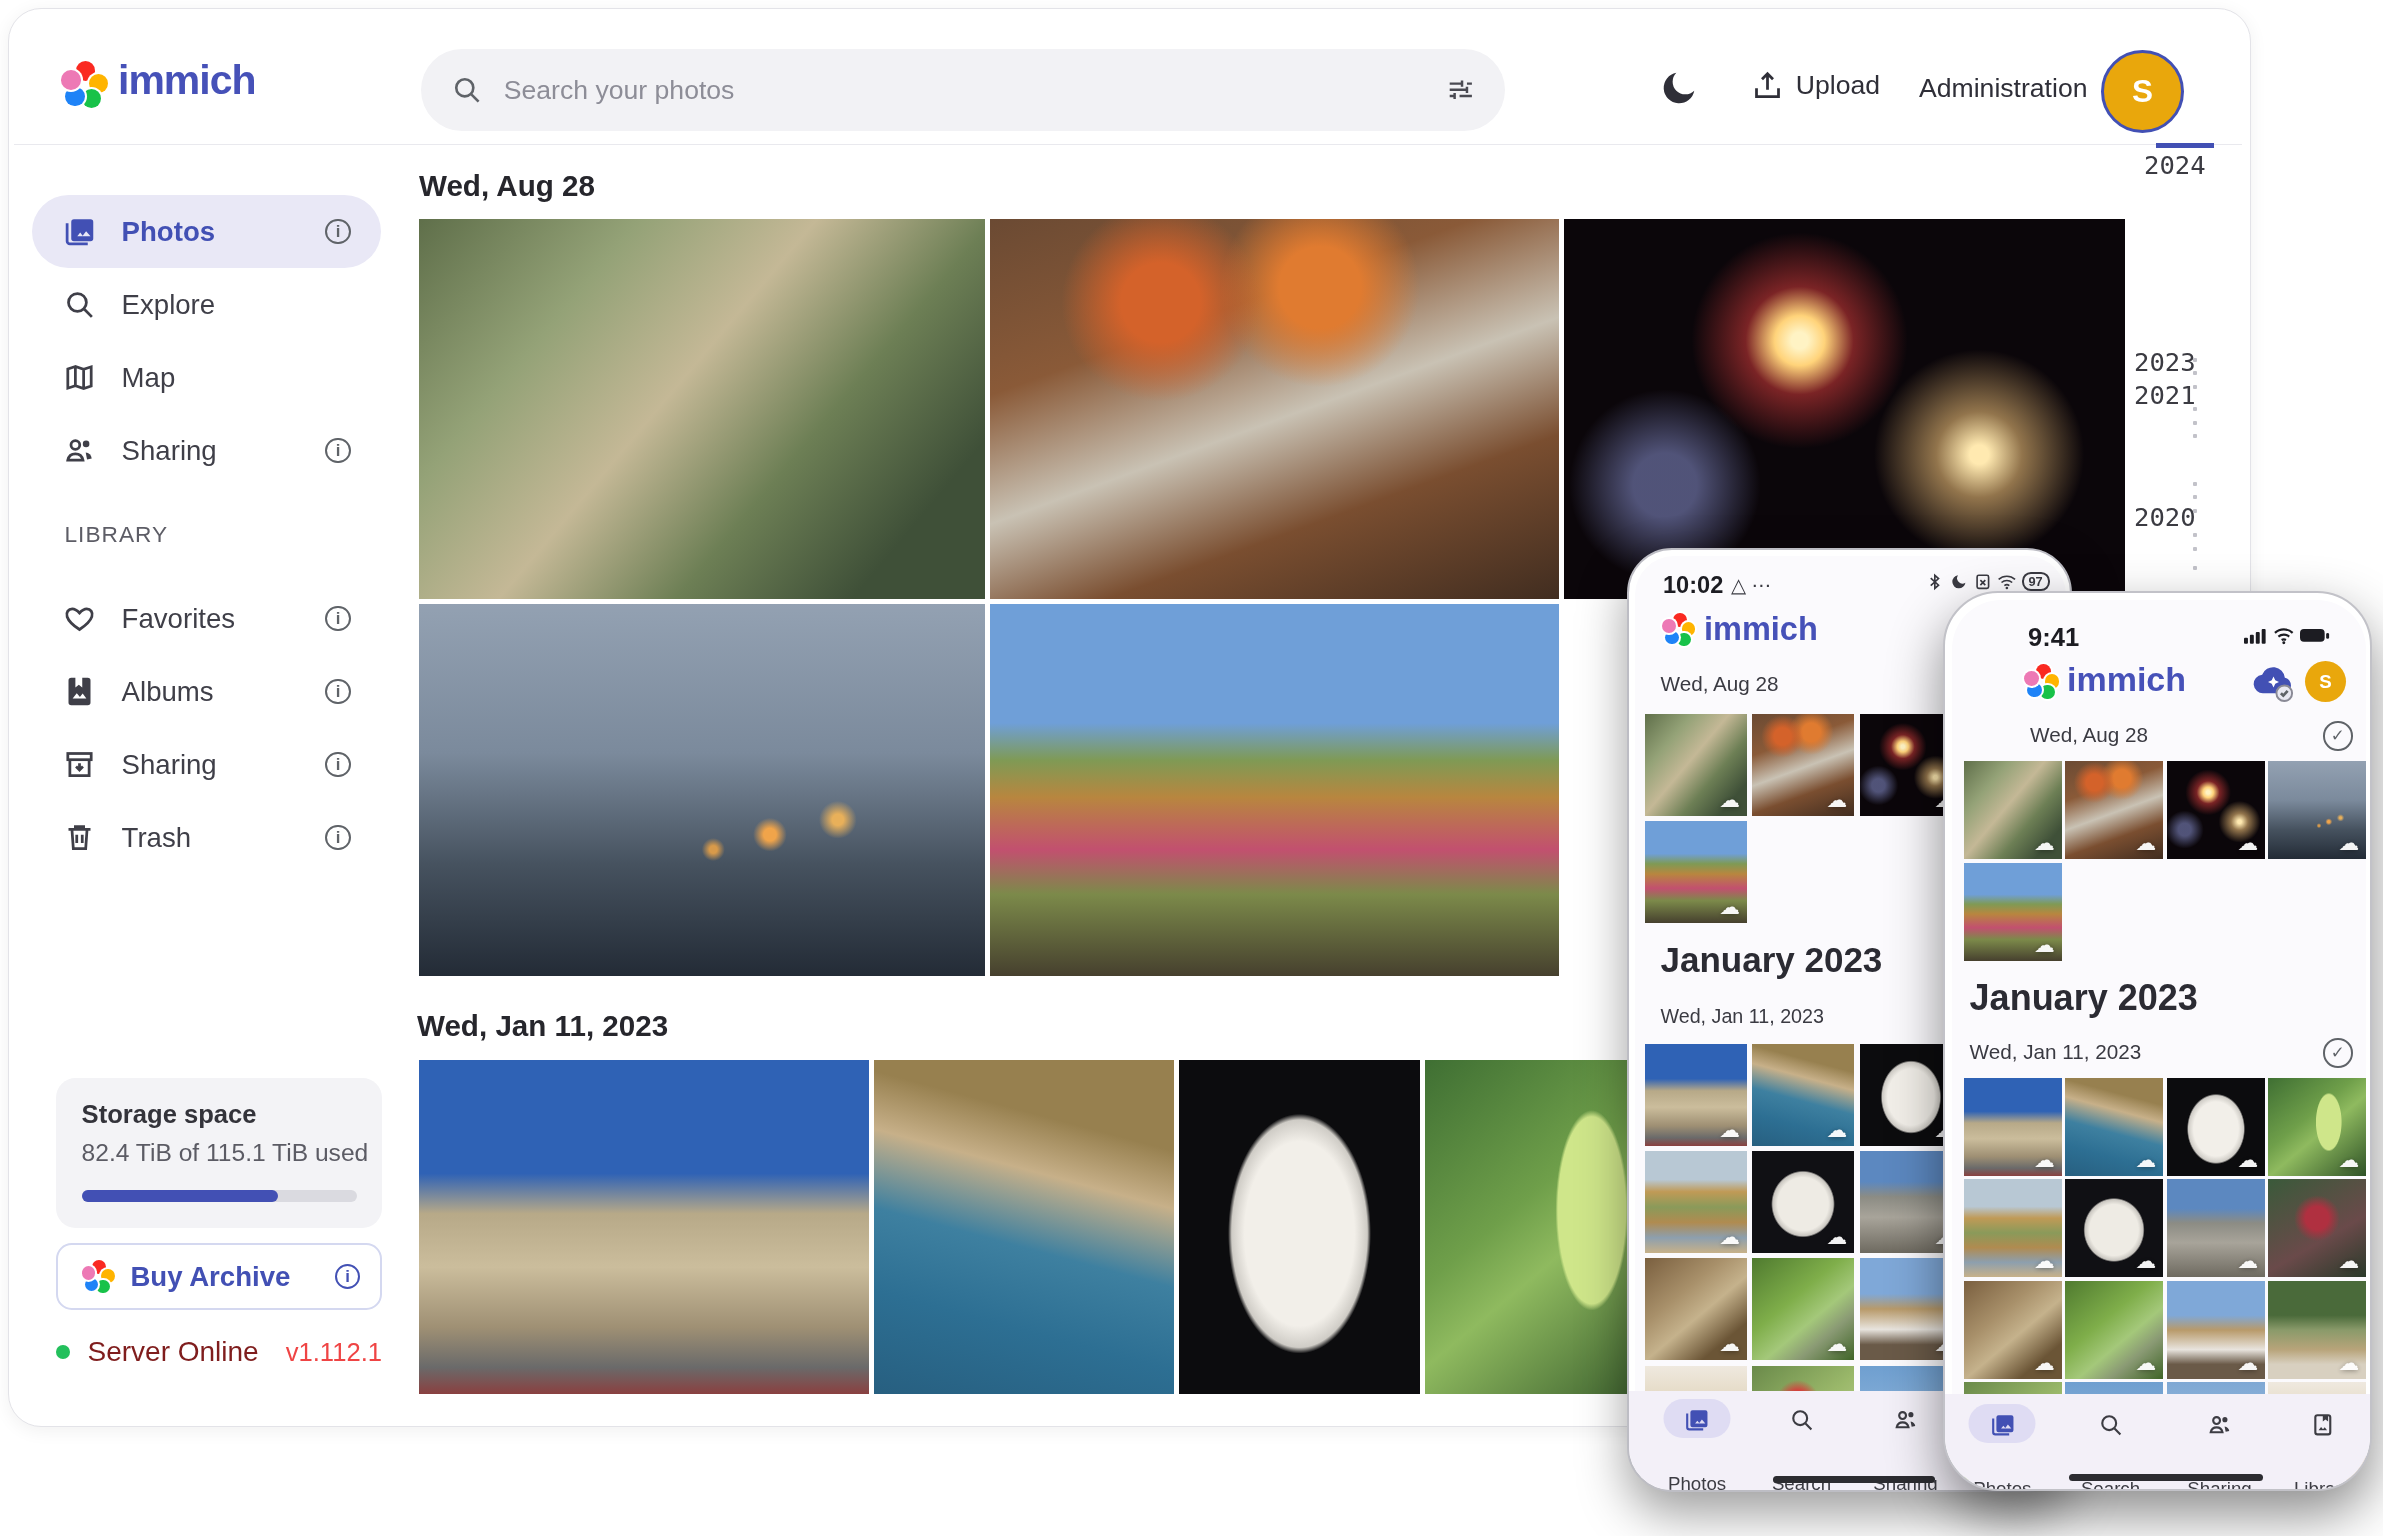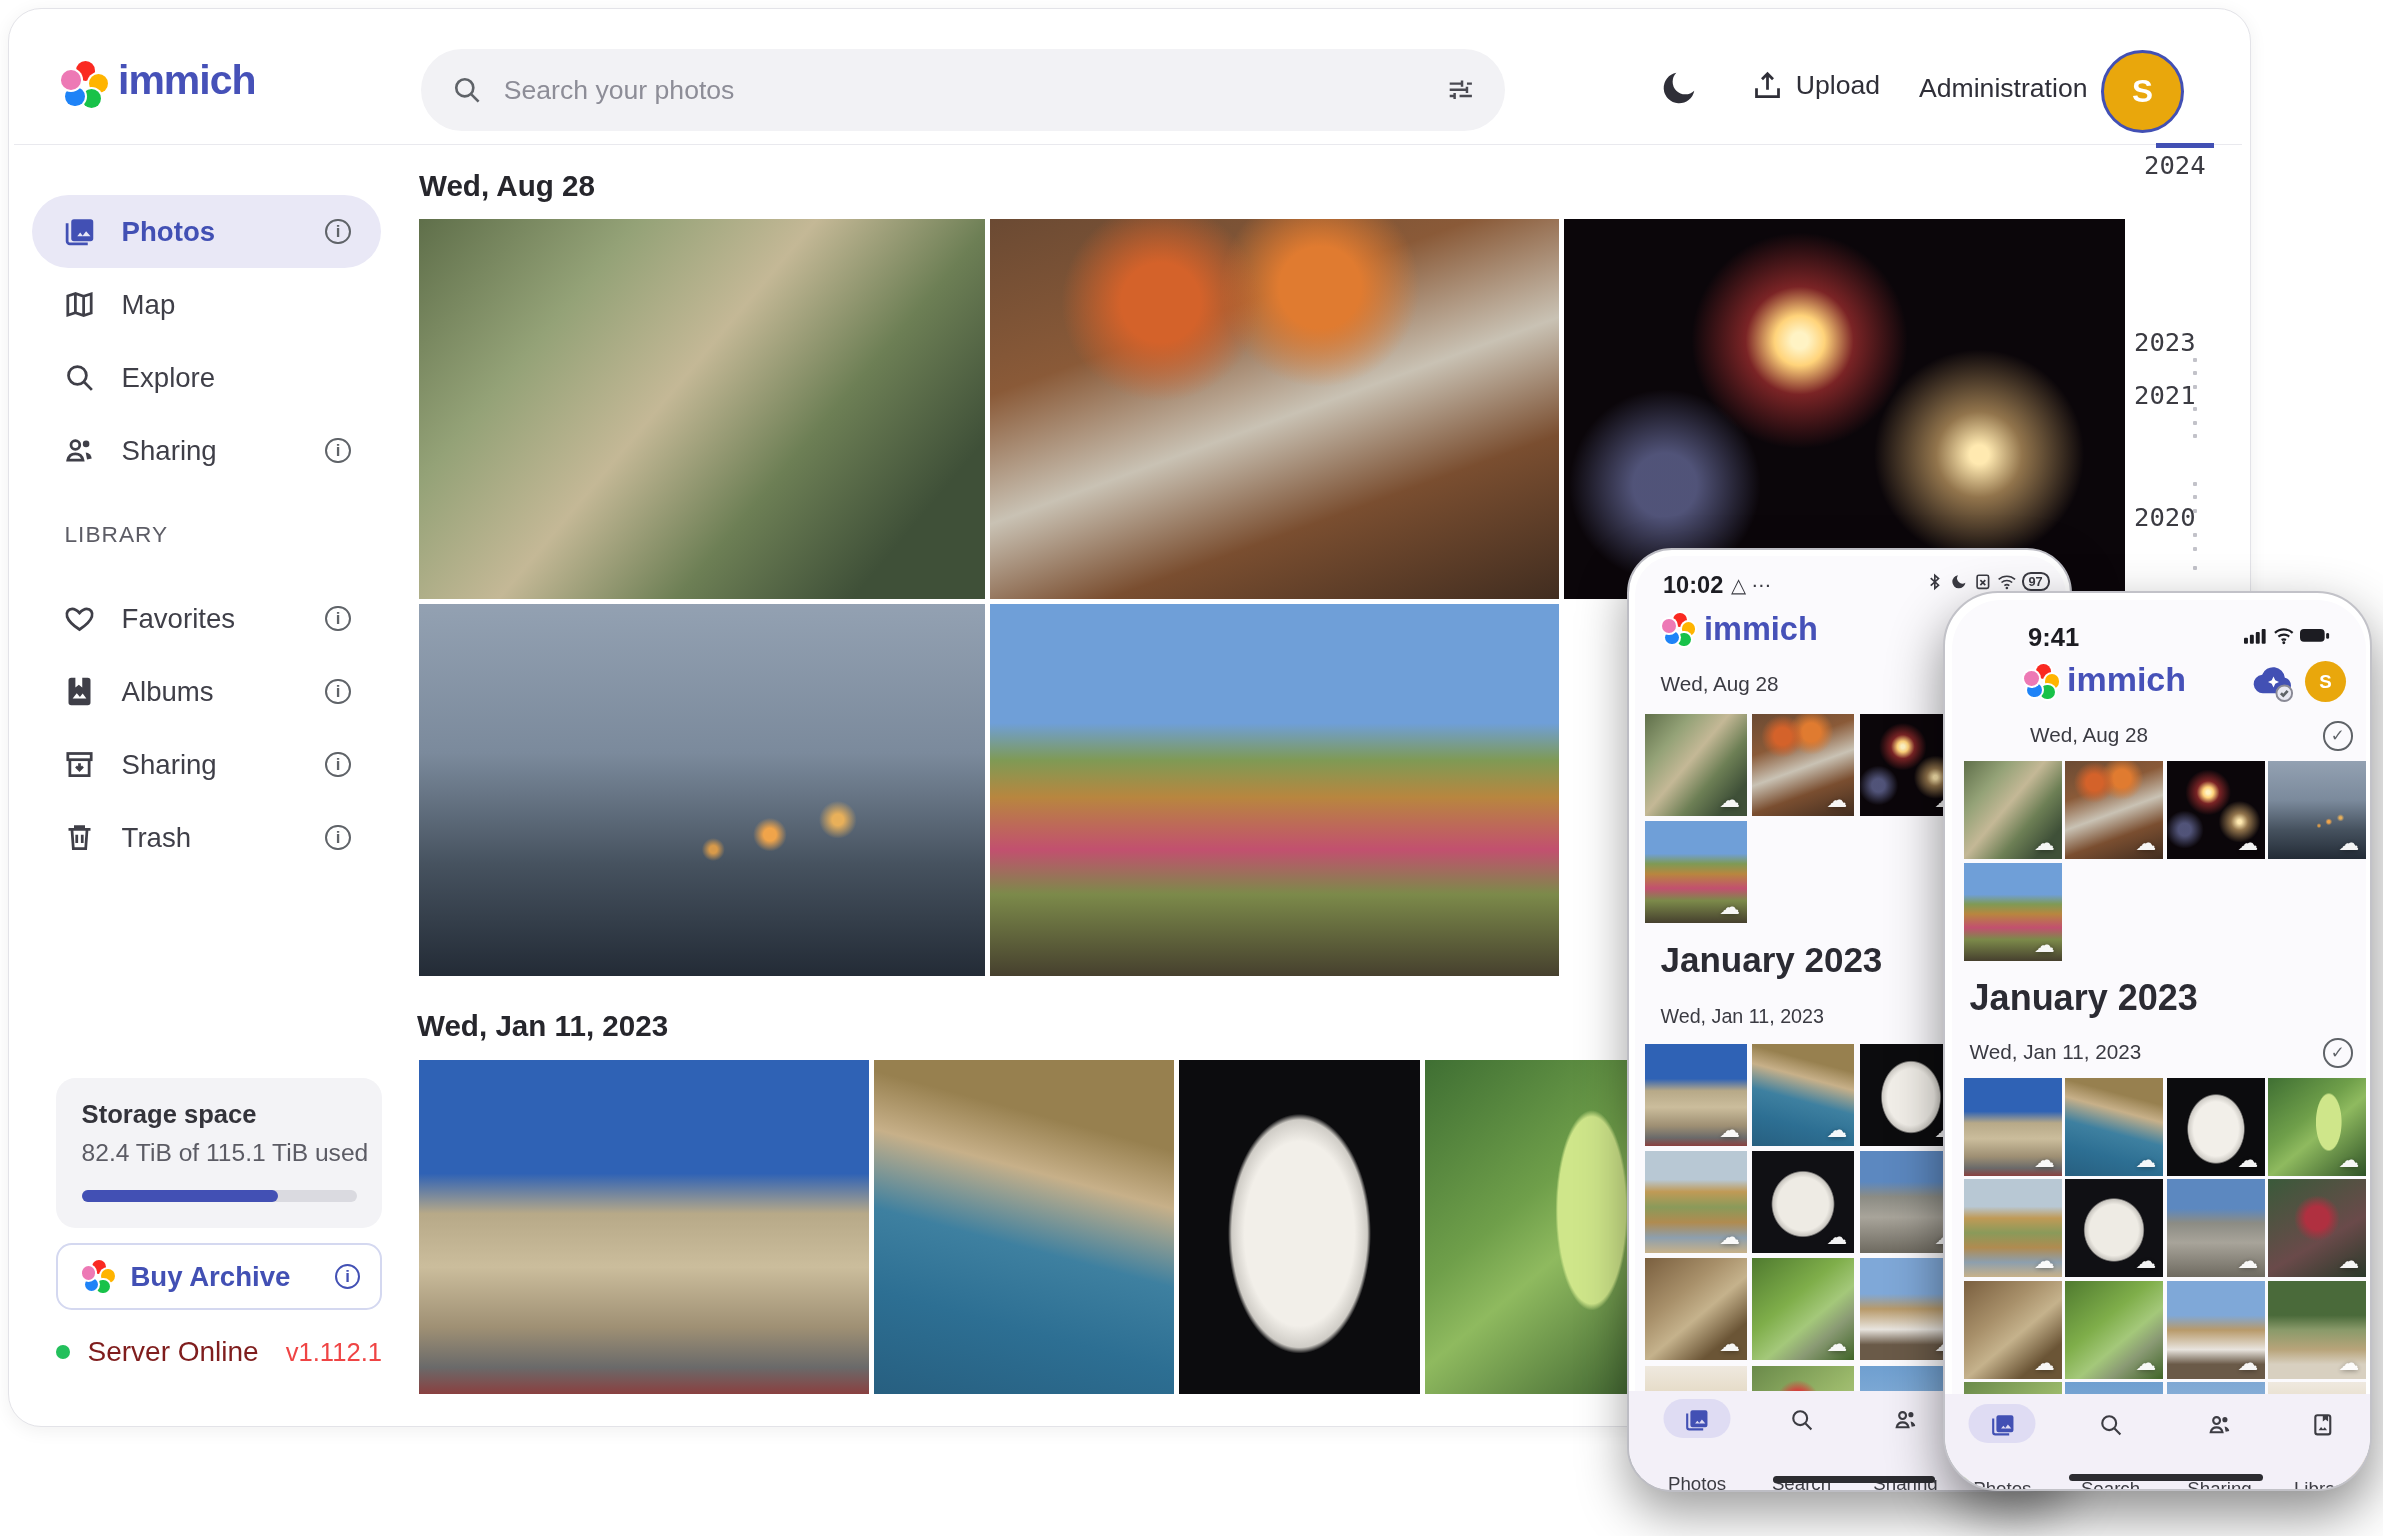--- a/index.html
+++ b/index.html
@@ -151,30 +151,30 @@
   <div class="srow active">
     <svg width="33" height="33" viewBox="0 0 24 24">
         <path d="M20 3H8a2 2 0 0 0-2 2v12a2 2 0 0 0 2 2h12a2 2 0 0 0 2-2V5a2 2 0 0 0-2-2zm-9.6 12.5 2.1-2.7 1.8 2.2 2.5-3.2 3.2 3.7H10.4z" fill="#4250b4"></path>
         <path d="M4 6H2v13a3 3 0 0 0 3 3h13v-2H5a1 1 0 0 1-1-1V6z" fill="#4250b4"></path>
       </svg>
     <span class="lbl">Photos</span>
     <span class="info">i</span>
   </div>
   <div class="srow">
     <svg width="33" height="33" viewBox="0 0 24 24">
-        <path d="M9 4 3.5 5.8v14L9 18l6 2 5.5-1.8v-14L15 6 9 4zm0 0v14m6-12v14" fill="none" stroke="#3f3f48" stroke-width="2"></path>
-      </svg>
-    <span class="lbl">Map</span>
-  </div>
-  <div class="srow">
-    <svg width="33" height="33" viewBox="0 0 24 24">
         <circle cx="10.5" cy="10.5" r="6.5" fill="none" stroke="#3f3f48" stroke-width="2"></circle>
         <path d="M15.5 15.5 21 21" stroke="#3f3f48" stroke-width="2"></path>
       </svg>
     <span class="lbl">Explore</span>
+  </div>
+  <div class="srow">
+    <svg width="33" height="33" viewBox="0 0 24 24">
+        <path d="M9 4 3.5 5.8v14L9 18l6 2 5.5-1.8v-14L15 6 9 4zm0 0v14m6-12v14" fill="none" stroke="#3f3f48" stroke-width="2"></path>
+      </svg>
+    <span class="lbl">Map</span>
   </div>
   <div class="srow">
     <svg width="33" height="33" viewBox="0 0 24 24">
         <circle cx="9" cy="8" r="3.2" fill="none" stroke="#3f3f48" stroke-width="2"></circle>
         <path d="M3.5 19c.6-3 2.8-4.6 5.5-4.6s4.9 1.6 5.5 4.6z" fill="none" stroke="#3f3f48" stroke-width="2"></path>
         <circle cx="16.8" cy="7.2" r="2.4" fill="#3f3f48"></circle>
         <path d="M16.5 13.5c2.4.3 4 1.8 4.4 4.3l-3.4.8" fill="#3f3f48"></path>
       </svg>
     <span class="lbl">Sharing</span>
     <span class="info">i</span>
@@ -246,21 +246,21 @@
 <div class="ph" style="left:1564px;top:219px;width:561px;height:380px" data-photo="fireworks"></div>
 <div class="ph" style="left:419px;top:604px;width:566px;height:372px" data-photo="hands"></div>
 <div class="ph" style="left:990px;top:604px;width:569px;height:372px" data-photo="autumn"></div>
 <div class="ph" style="left:419px;top:1060px;width:450px;height:334px" data-photo="castle"></div>
 <div class="ph" style="left:874px;top:1060px;width:300px;height:334px" data-photo="coast"></div>
 <div class="ph" style="left:1179px;top:1060px;width:241px;height:334px" data-photo="bust"></div>
 <div class="ph" style="left:1425px;top:1060px;width:269px;height:334px" data-photo="berries"></div>
 
 <div class="yline"></div>
 <span class="year" style="left:2144px;top:150px">2024</span>
-<span class="year" style="left:2134px;top:327px">2023</span>
+<span class="year" style="left:2134px;top:347px">2023</span>
 <span class="year" style="left:2134px;top:380px">2021</span>
 <span class="year" style="left:2134px;top:502px">2020</span>
 <div class="tdot" style="top:358px"></div>
 <div class="tdot" style="top:371px"></div>
 <div class="tdot" style="top:385px"></div>
 <div class="tdot" style="top:407px"></div>
 <div class="tdot" style="top:421px"></div>
 <div class="tdot" style="top:434px"></div>
 <div class="tdot" style="top:482px"></div>
 <div class="tdot" style="top:495px"></div>

